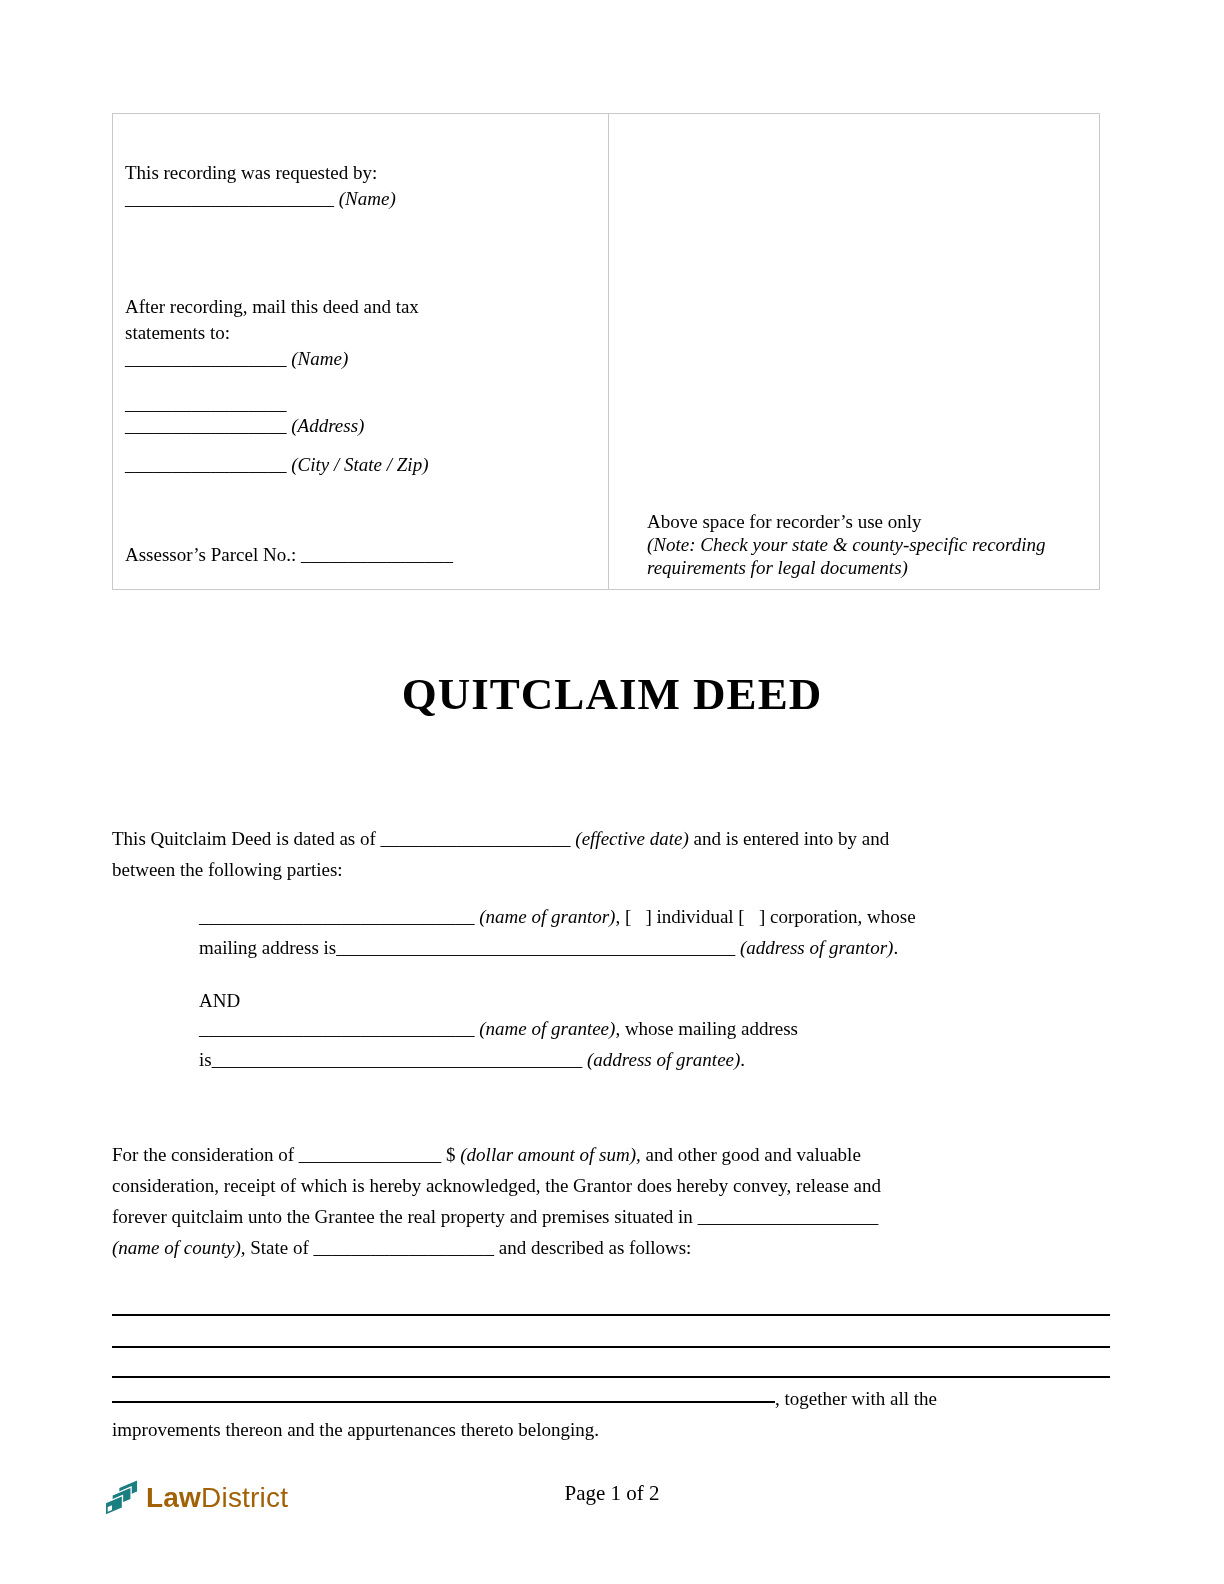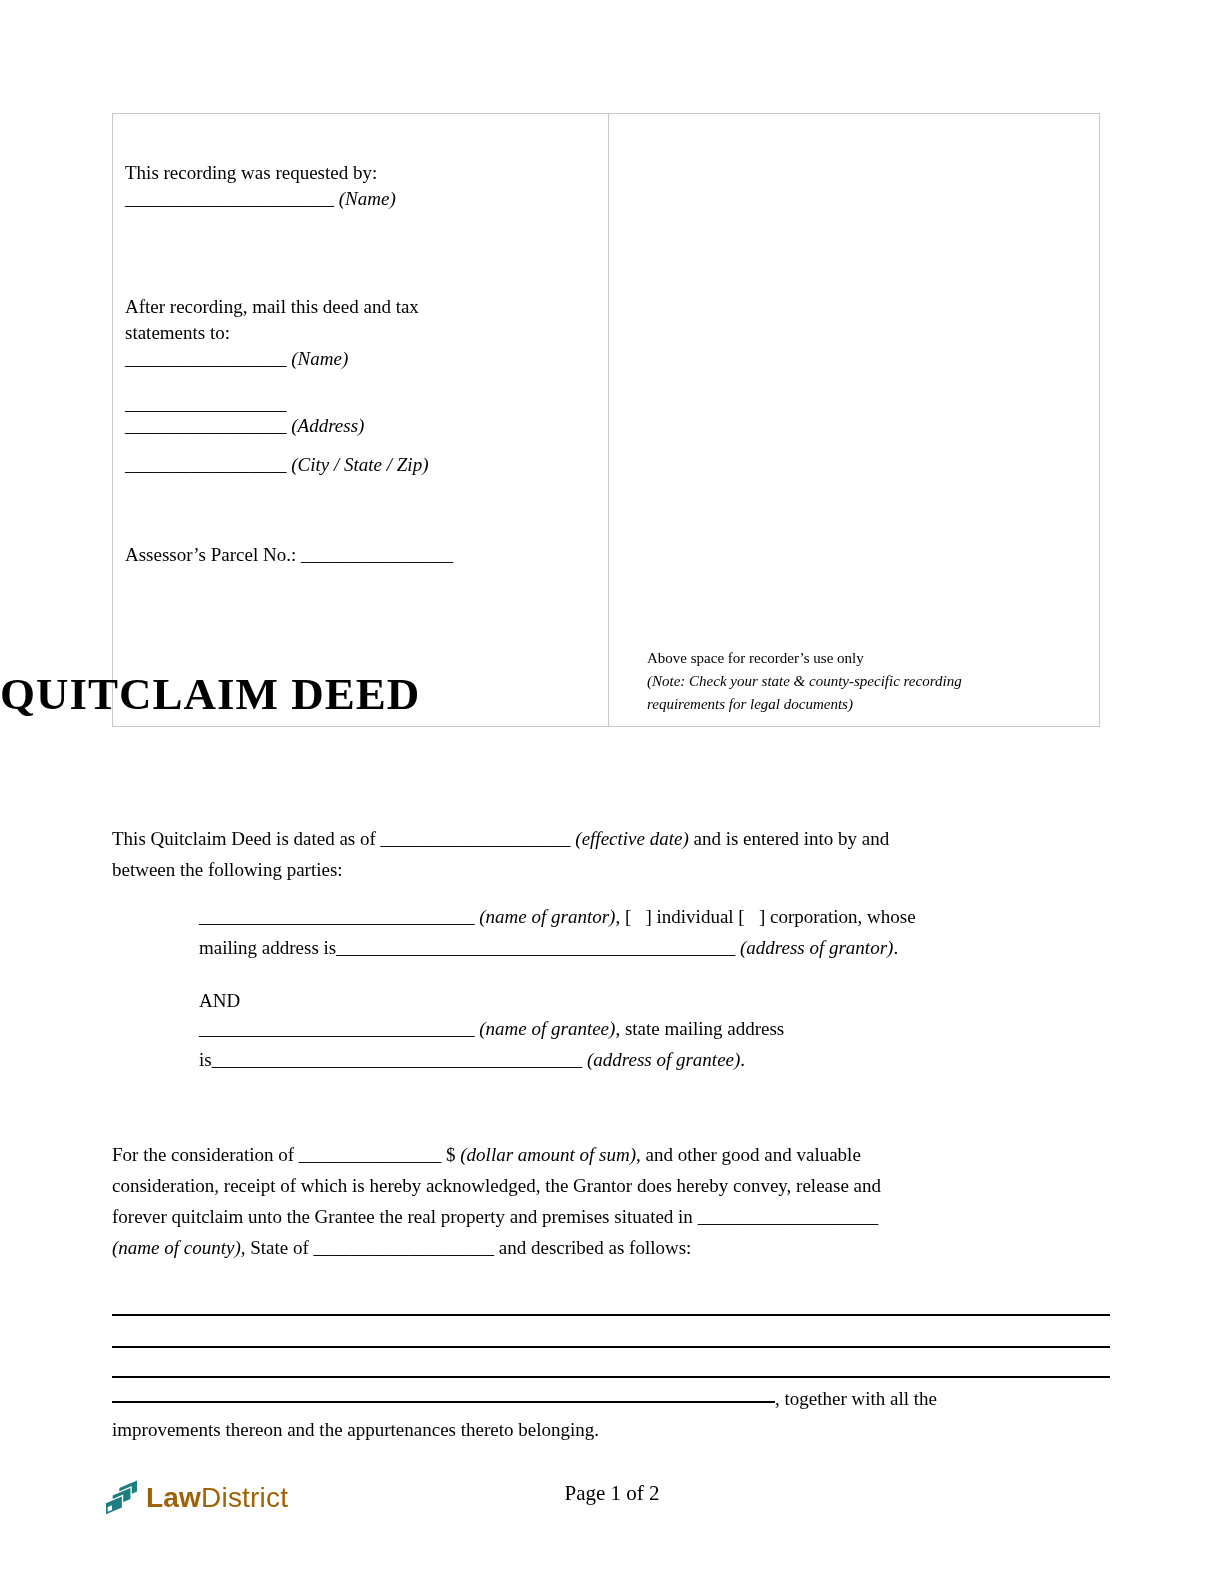--- a/index.html
+++ b/index.html
@@ -5,32 +5,32 @@
   * { margin:0; padding:0; box-sizing:border-box; }
   html,body { background:#ffffff; }
   body {
     width:1224px; height:1584px; position:relative;
     font-family:"Liberation Serif", serif; color:#000;
   }
   .it { font-style:italic; }
 
   
   .recorder-box {
-    position:absolute; left:112px; top:113px; width:988px; height:614px;
+    position:absolute; left:112px; top:113px; width:988px; height:477px;
     border:1px solid #c9c9c9; display:flex;justify-content:space-between;
   }
   .cell-left  { width:496px; border-right:1px solid #c9c9c9; position:relative;
                 font-size:19px; line-height:26px; }
-  .cell-right { flex:1; position:relative; font-size:15px; line-height:23px; }
+  .cell-right { flex:1; position:relative; font-size:19px; line-height:23px; }
   .cell-left .blk { position:absolute; left:12px; white-space:nowrap; }
   .recorder-note { position:absolute; left:38px; bottom:10px; right:8px; white-space:normal; }
 
   
   .doc-title {
-    position:absolute; left:0; top:668px; width:1224px; text-align:left;
+    position:absolute; left:0; top:668px; width:1224px; text-align:center;
     font-size:45px; font-weight:bold; letter-spacing:1px;
   }
 
   
   .p { position:absolute; font-size:19px; line-height:31px; }
   .p .line { white-space:nowrap; }
 
   
   .rule-full {
     position:absolute; left:112px; width:998px; height:0;
@@ -104,21 +104,21 @@
 </div>
 
 <div class="p" style="left:199px; top:901px;">
   <div class="line"><span>_____________________________</span><i class="it"> (name of grantor)</i><span>, [&nbsp;&nbsp;&nbsp;] individual [&nbsp;&nbsp;&nbsp;] corporation, whose</span></div>
   <div class="line"><span>mailing address is</span><span>__________________________________________</span><i class="it"> (address of grantor)</i><span>.</span></div>
 </div>
 
 <div class="p" style="left:199px; top:985px;">AND</div>
 
 <div class="p" style="left:199px; top:1013px;">
-  <div class="line"><span>_____________________________</span><i class="it"> (name of grantee)</i><span>, state mailing address</span></div>
+  <div class="line"><span>_____________________________</span><i class="it"> (name of grantee)</i><span>, whose mailing address</span></div>
   <div class="line"><span>is</span><span>_______________________________________</span><i class="it"> (address of grantee)</i><span>.</span></div>
 </div>
 
 <div class="p" style="left:112px; top:1139px;">
   <div class="line"><span>For the consideration of </span><span>_______________</span><span> $ </span><i class="it">(dollar amount of sum),</i><span> and other good and valuable</span></div>
   <div class="line">consideration, receipt of which is hereby acknowledged, the Grantor does hereby convey, release and</div>
   <div class="line"><span>forever quitclaim unto the Grantee the real property and premises situated in </span><span>___________________</span></div>
   <div class="line"><i class="it">(name of county),</i><span> State of </span><span>___________________</span><span> and described as follows:</span></div>
 </div>
 

